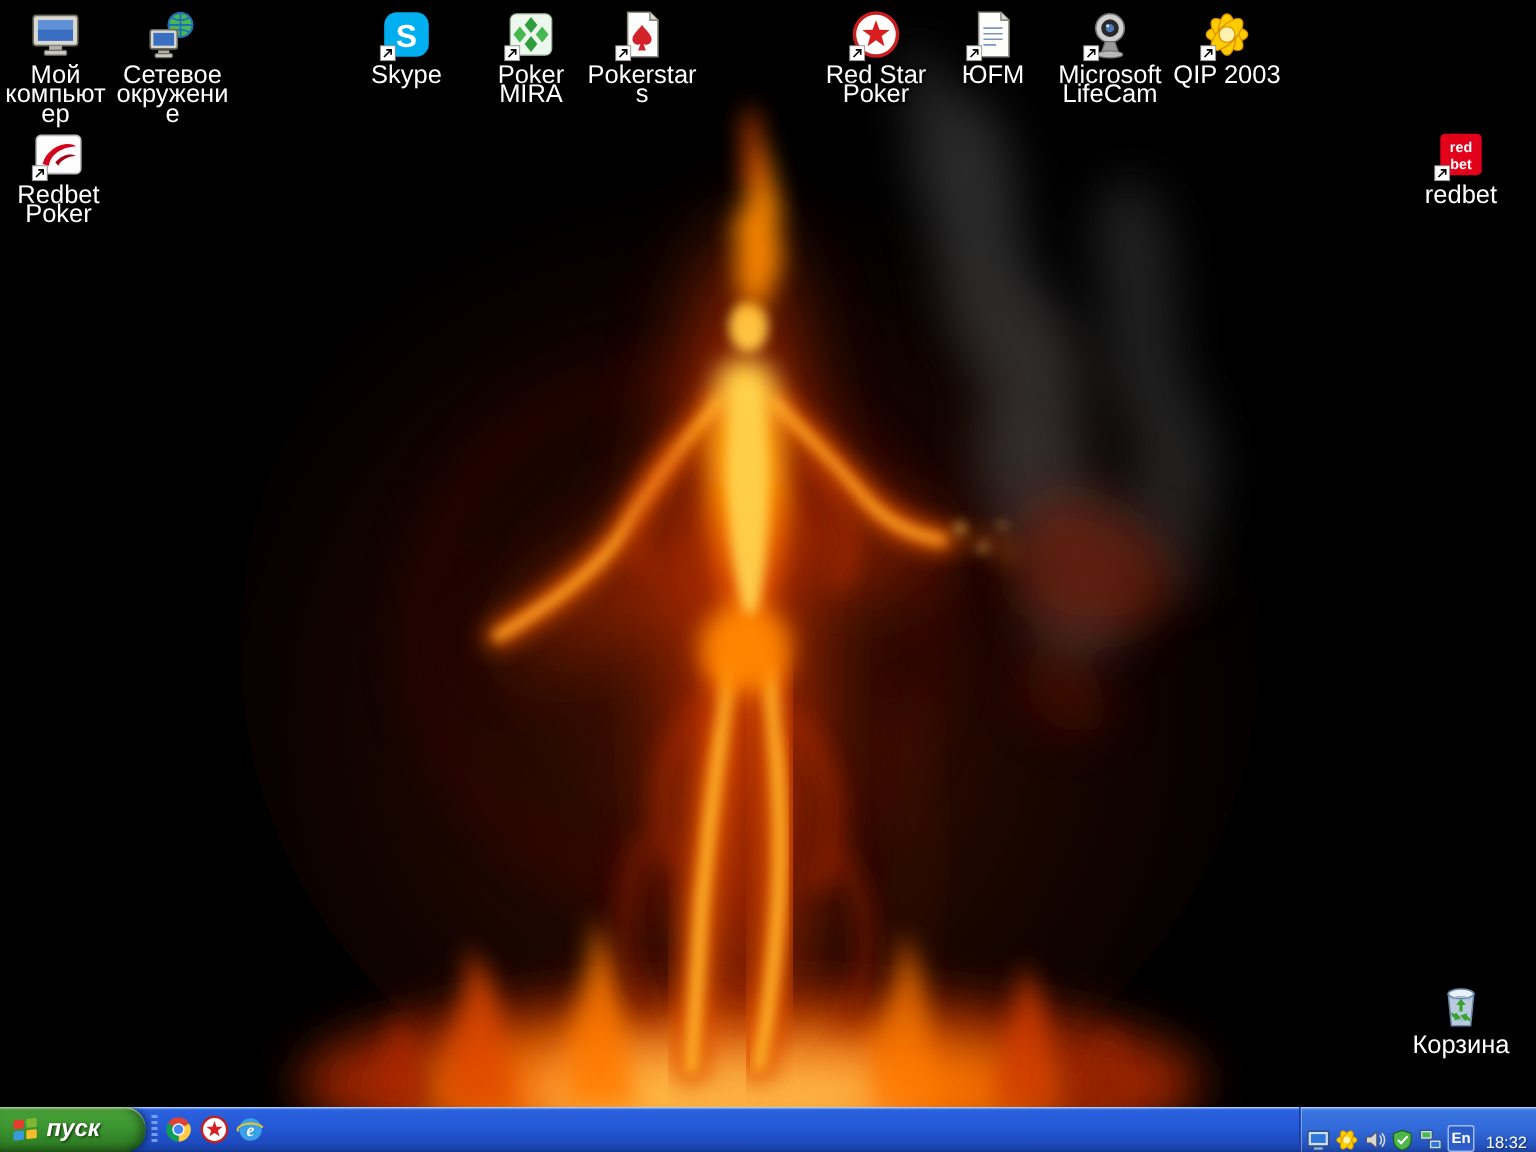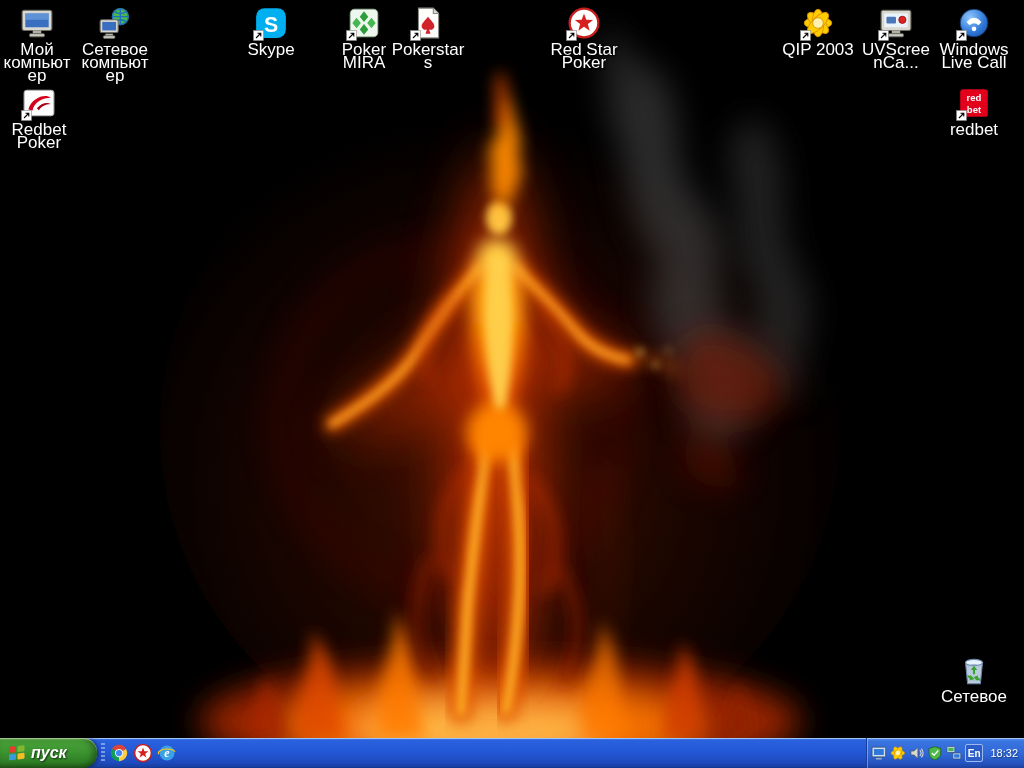--- a/index.html
+++ b/index.html
@@ -29,21 +29,21 @@
     box-shadow:inset 0 1px 0 rgba(255,255,255,.4), inset -4px 0 6px rgba(0,0,0,.35), 2px 0 4px rgba(0,0,0,.4);
     display:flex; align-items:center; gap:5px; padding-left:8px; cursor:pointer; }
   #start-button .start-text { color:#fff; font-weight:bold; font-style:italic; font-size:16px;
     text-shadow:1px 1px 2px rgba(0,0,0,.65); padding-right:10px; }
   .grip { position:absolute; top:5px; width:4px; height:20px;
     background:repeating-linear-gradient(180deg,#9db9ee 0 2px,transparent 2px 4px); opacity:.7; }
   .ql-icon { position:absolute; top:5px; width:20px; height:20px; cursor:pointer; }
   #tray { position:absolute; right:0; top:0; height:30px; width:158px;
     background:linear-gradient(180deg,#8ab7f2 0%,#4f8ae8 4%,#3a74e0 10%,#3169d8 50%,#2453be 85%,#1c419e 100%);
     border-left:1px solid #1a3e9c; box-shadow:inset 1px 1px 0 rgba(255,255,255,.35);
-    display:flex; align-items:center; padding:0 6px 0 4px; gap:3px; }
+    display:flex; align-items:flex-end; padding:0 6px 0 4px; gap:3px; }
   .tray-ic { width:16px; height:16px; cursor:pointer; }
   #lang-indicator { width:19px; height:18px; background:#2b5cc8; border:1px solid #9db9ee;
     color:#fff; font-size:10px; font-weight:bold; text-align:center; line-height:17px;
     border-radius:2px; cursor:pointer; }
   #clock { color:#fff; font-size:11px; padding-left:4px; cursor:pointer;
     text-shadow:1px 1px 1px rgba(0,0,0,.4); }
 </style>
 </head>
 <body>
 
@@ -179,39 +179,39 @@
     <div class="ic">
       <svg width="34" height="34" viewBox="0 0 32 32">
         <circle cx="21" cy="10" r="8" fill="#49b84f"></circle>
         <path d="M13.5,10 a7.5,7.5 0 0 1 15,0 a7.5,7.5 0 0 1 -15,0 M21,2.5 v15 M13.5,10 h15 M15.5,5.5 c3.5,2 7.5,2 11,0 M15.5,14.5 c3.5,-2 7.5,-2 11,0" stroke="#1f6fc0" stroke-width="1.2" fill="none"></path>
         <rect x="2" y="13" width="17" height="12" rx="1.5" fill="#d8d8d0" stroke="#6a6a60" stroke-width="1"></rect>
         <rect x="4" y="15" width="13" height="8" fill="#3a6ec0"></rect>
         <rect x="7" y="26" width="7" height="2" fill="#b0b0a8"></rect>
         <rect x="5" y="28" width="11" height="2.5" rx="1" fill="#c8c8c0" stroke="#6a6a60" stroke-width="0.7"></rect>
       </svg>
     </div>
-    <div class="lbl">Сетевое компьютер</div>
+    <div class="lbl">Сетевое окружение</div>
   </div>
 
 
   <div class="icon-cell" style="left:233px;top:6px">
     <div class="ic">
       <svg width="34" height="34" viewBox="0 0 32 32">
         <rect x="2" y="2" width="28" height="28" rx="8" fill="#00aff0"></rect>
         <text x="16" y="24" font-size="20" font-weight="bold" fill="#fff" text-anchor="middle" font-family="Liberation Sans, sans-serif">S</text>
       </svg>
       <svg class="shortcut-overlay" viewBox="0 0 11 11">
         <rect x="0.5" y="0.5" width="10" height="10" fill="#fff" stroke="#888" stroke-width="0.6"></rect>
         <path d="M3,8 L7.5,3.5 M4.5,3.2 H7.8 V6.5" stroke="#000" stroke-width="1.1" fill="none"></path>
       </svg>
     </div>
     <div class="lbl">Skype</div>
   </div>
 
-  <div class="icon-cell" style="left:326px;top:6px">
+  <div class="icon-cell" style="left:316px;top:6px">
     <div class="ic">
       <svg width="34" height="34" viewBox="0 0 32 32">
         <rect x="3" y="3" width="26" height="26" rx="4" fill="#eef7ee" stroke="#9ab89a" stroke-width="0.8"></rect>
         <path d="M16,5 l4,5 -4,5 -4,-5 Z" fill="#2e9e3c"></path>
         <path d="M16,17 l4,5 -4,5 -4,-5 Z" fill="#2e9e3c"></path>
         <path d="M9,11 l4,5 -4,5 -4,-5 Z" fill="#45b850"></path>
         <path d="M23,11 l4,5 -4,5 -4,-5 Z" fill="#45b850"></path>
       </svg>
       <svg class="shortcut-overlay" viewBox="0 0 11 11">
         <rect x="0.5" y="0.5" width="10" height="10" fill="#fff" stroke="#888" stroke-width="0.6"></rect>
@@ -244,80 +244,73 @@
         <polygon points="16,7 18.2,13 24.6,13.1 19.6,17 21.3,23.3 16,19.6 10.7,23.3 12.4,17 7.4,13.1 13.8,13" fill="#d81f1f"></polygon>
       </svg>
       <svg class="shortcut-overlay" viewBox="0 0 11 11">
         <rect x="0.5" y="0.5" width="10" height="10" fill="#fff" stroke="#888" stroke-width="0.6"></rect>
         <path d="M3,8 L7.5,3.5 M4.5,3.2 H7.8 V6.5" stroke="#000" stroke-width="1.1" fill="none"></path>
       </svg>
     </div>
     <div class="lbl">Red Star Poker</div>
   </div>
 
-
+  <div class="icon-cell" style="left:624px;top:6px">
+    <div class="ic">
+      <svg width="34" height="34" viewBox="0 0 32 32">
+        <path d="M7,2 h14 l5,5 v23 H7 Z" fill="#fdfdfb" stroke="#8a8a82" stroke-width="1"></path>
+        <path d="M21,2 v5 h5" fill="#d8d8d0" stroke="#8a8a82" stroke-width="1"></path>
+        <path d="M10,12 h12 M10,15.5 h12 M10,19 h12 M10,22.5 h8" stroke="#7a96ba" stroke-width="1"></path>
+      </svg>
+      <svg class="shortcut-overlay" viewBox="0 0 11 11">
+        <rect x="0.5" y="0.5" width="10" height="10" fill="#fff" stroke="#888" stroke-width="0.6"></rect>
+        <path d="M3,8 L7.5,3.5 M4.5,3.2 H7.8 V6.5" stroke="#000" stroke-width="1.1" fill="none"></path>
+      </svg>
+    </div>
+    <div class="lbl">ЮFM</div>
+  </div>
+
+  <div class="icon-cell" style="left:702px;top:6px">
+    <div class="ic">
+      <svg width="34" height="34" viewBox="0 0 32 32">
+        <circle cx="16" cy="12" r="9" fill="#cfcfcf" stroke="#707070" stroke-width="1"></circle>
+        <circle cx="16" cy="12" r="5.5" fill="#2a2a2a"></circle>
+        <circle cx="16" cy="12" r="2.6" fill="#4a78b8"></circle>
+        <circle cx="14.5" cy="10.5" r="1" fill="#cfe2ff"></circle>
+        <path d="M13,20.5 h6 l2.5,7 h-11 Z" fill="#9a9a9a" stroke="#6a6a6a" stroke-width="0.8"></path>
+        <ellipse cx="16" cy="28.5" rx="8" ry="2.2" fill="#b8b8b8" stroke="#707070" stroke-width="0.7"></ellipse>
+      </svg>
+      <svg class="shortcut-overlay" viewBox="0 0 11 11">
+        <rect x="0.5" y="0.5" width="10" height="10" fill="#fff" stroke="#888" stroke-width="0.6"></rect>
+        <path d="M3,8 L7.5,3.5 M4.5,3.2 H7.8 V6.5" stroke="#000" stroke-width="1.1" fill="none"></path>
+      </svg>
+    </div>
+    <div class="lbl">Microsoft LifeCam</div>
+  </div>
 
   <div class="icon-cell" style="left:780px;top:6px">
     <div class="ic">
       <svg width="34" height="34" viewBox="0 0 32 32">
         <g fill="#ffcc00" stroke="#d98f00" stroke-width="0.8">
           <ellipse cx="16" cy="16" rx="13" ry="5.5"></ellipse>
           <ellipse cx="16" cy="16" rx="13" ry="5.5" transform="rotate(45 16 16)"></ellipse>
           <ellipse cx="16" cy="16" rx="13" ry="5.5" transform="rotate(90 16 16)"></ellipse>
           <ellipse cx="16" cy="16" rx="13" ry="5.5" transform="rotate(135 16 16)"></ellipse>
         </g>
         <circle cx="16" cy="16" r="5" fill="#fff2b0" stroke="#d98f00" stroke-width="0.8"></circle>
       </svg>
       <svg class="shortcut-overlay" viewBox="0 0 11 11">
         <rect x="0.5" y="0.5" width="10" height="10" fill="#fff" stroke="#888" stroke-width="0.6"></rect>
         <path d="M3,8 L7.5,3.5 M4.5,3.2 H7.8 V6.5" stroke="#000" stroke-width="1.1" fill="none"></path>
       </svg>
     </div>
     <div class="lbl">QIP 2003</div>
   </div>
 
-  <div class="icon-cell" style="left:858px;top:6px">
-    <div class="ic">
-      <svg width="34" height="34" viewBox="0 0 32 32">
-        <rect x="2" y="4" width="28" height="19" rx="2" fill="#d8d8d0" stroke="#6a6a60" stroke-width="1"></rect>
-        <rect x="5" y="7" width="22" height="13" fill="#eaf2fa"></rect>
-        <circle cx="22" cy="13" r="3.4" fill="#d22" stroke="#901010" stroke-width="0.8"></circle>
-        <rect x="7" y="10" width="9" height="6.5" rx="1" fill="#4a78b8"></rect>
-        <rect x="12" y="23" width="8" height="3" fill="#b0b0a8"></rect>
-        <rect x="9" y="26" width="14" height="3" rx="1" fill="#c8c8c0" stroke="#6a6a60" stroke-width="0.8"></rect>
-      </svg>
-      <svg class="shortcut-overlay" viewBox="0 0 11 11">
-        <rect x="0.5" y="0.5" width="10" height="10" fill="#fff" stroke="#888" stroke-width="0.6"></rect>
-        <path d="M3,8 L7.5,3.5 M4.5,3.2 H7.8 V6.5" stroke="#000" stroke-width="1.1" fill="none"></path>
-      </svg>
-    </div>
-    <div class="lbl">UVScreenCa...</div>
-  </div>
-
-  <div class="icon-cell" style="left:936px;top:6px">
-    <div class="ic">
-      <svg width="34" height="34" viewBox="0 0 32 32">
-        <defs>
-          <radialGradient id="gCall" cx="0.35" cy="0.3" r="0.9">
-            <stop offset="0" stop-color="#8ec6ff"></stop>
-              <stop offset="0.6" stop-color="#2f78d8"></stop>
-              <stop offset="1" stop-color="#1a4ea8"></stop>
-          </radialGradient>
-        </defs>
-        <circle cx="16" cy="16" r="13" fill="url(#gCall)" stroke="#12396e" stroke-width="0.8"></circle>
-        <path d="M9,15 q7,-8 14,0 l-2.8,3.2 q-4.2,-4 -8.4,0 Z" fill="#fff"></path>
-        <circle cx="16" cy="21.5" r="2.2" fill="#fff"></circle>
-      </svg>
-      <svg class="shortcut-overlay" viewBox="0 0 11 11">
-        <rect x="0.5" y="0.5" width="10" height="10" fill="#fff" stroke="#888" stroke-width="0.6"></rect>
-        <path d="M3,8 L7.5,3.5 M4.5,3.2 H7.8 V6.5" stroke="#000" stroke-width="1.1" fill="none"></path>
-      </svg>
-    </div>
-    <div class="lbl">Windows Live Call</div>
-  </div>
+
 
   <div class="icon-cell" style="left:1px;top:86px">
     <div class="ic">
       <svg width="34" height="34" viewBox="0 0 32 32">
         <rect x="2" y="4" width="28" height="24" rx="3" fill="#fdfdfd" stroke="#b8b8b8" stroke-width="1"></rect>
         <path d="M6,22 C9,11 22,7 27,11 C20,11 11,15 10,23 Z" fill="#d6001c"></path>
         <path d="M14,21 C18,16 24,15 27,17 C22,17 17,20 16,23 Z" fill="#a80016"></path>
       </svg>
       <svg class="shortcut-overlay" viewBox="0 0 11 11">
         <rect x="0.5" y="0.5" width="10" height="10" fill="#fff" stroke="#888" stroke-width="0.6"></rect>
@@ -346,21 +339,21 @@
     <div class="ic">
       <svg width="34" height="34" viewBox="0 0 32 32">
         <path d="M8,9 L10,29 h12 L24,9 Z" fill="rgba(205,225,245,0.9)" stroke="#6a86a8" stroke-width="1"></path>
         <ellipse cx="16" cy="9" rx="8" ry="3" fill="#e8f2fc" stroke="#6a86a8" stroke-width="1"></ellipse>
         <path d="M11,13 c0,-3 10,-3 10,0 M12,24 c1,2 7,2 8,0" stroke="#8fb0cc" stroke-width="0.8" fill="none"></path>
         <path d="M13,16 l3,-4 3,4 h-2 v4 h-2 v-4 Z" fill="#3aa32f"></path>
         <path d="M12.5,21 l4,2.5 -4,2.5 v-1.6 c-2,-0.4 -3,-1.6 -3,-3 l2,0.6 Z" fill="#3aa32f" transform="rotate(15 13 23)"></path>
         <path d="M19.5,26 l-4,-2.5 4,-2.5 v1.6 c2,0.4 3,1.6 3,3 l-2,-0.6 Z" fill="#3aa32f" transform="rotate(15 19 23)"></path>
       </svg>
     </div>
-    <div class="lbl">Сетевое</div>
+    <div class="lbl">Корзина</div>
   </div>
 
   <div id="taskbar">
 
     <div id="start-button">
       <svg width="18" height="16" viewBox="0 0 18 16">
         <g transform="skewY(-6)">
           <rect x="1" y="2" width="7" height="6" rx="1" fill="#e53c2e"></rect>
           <rect x="9.5" y="2" width="7" height="6" rx="1" fill="#7eb832"></rect>
           <rect x="1" y="9.5" width="7" height="6" rx="1" fill="#3a9ade"></rect>

